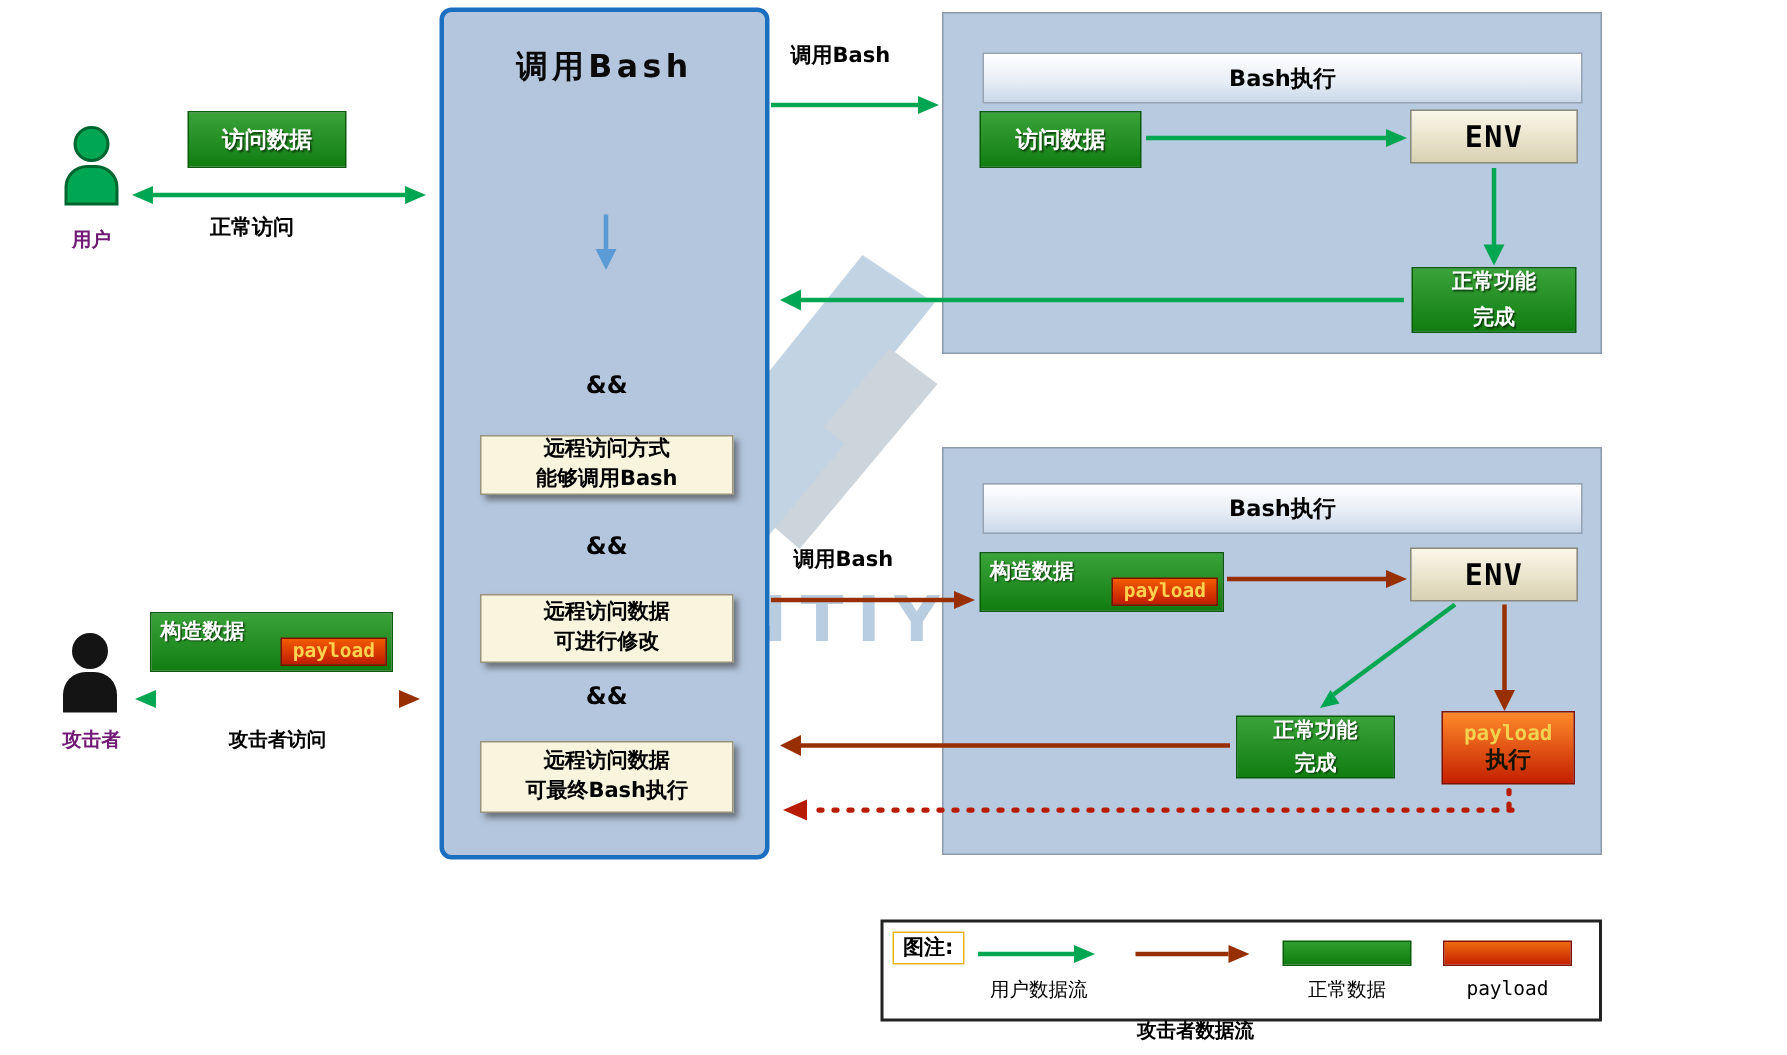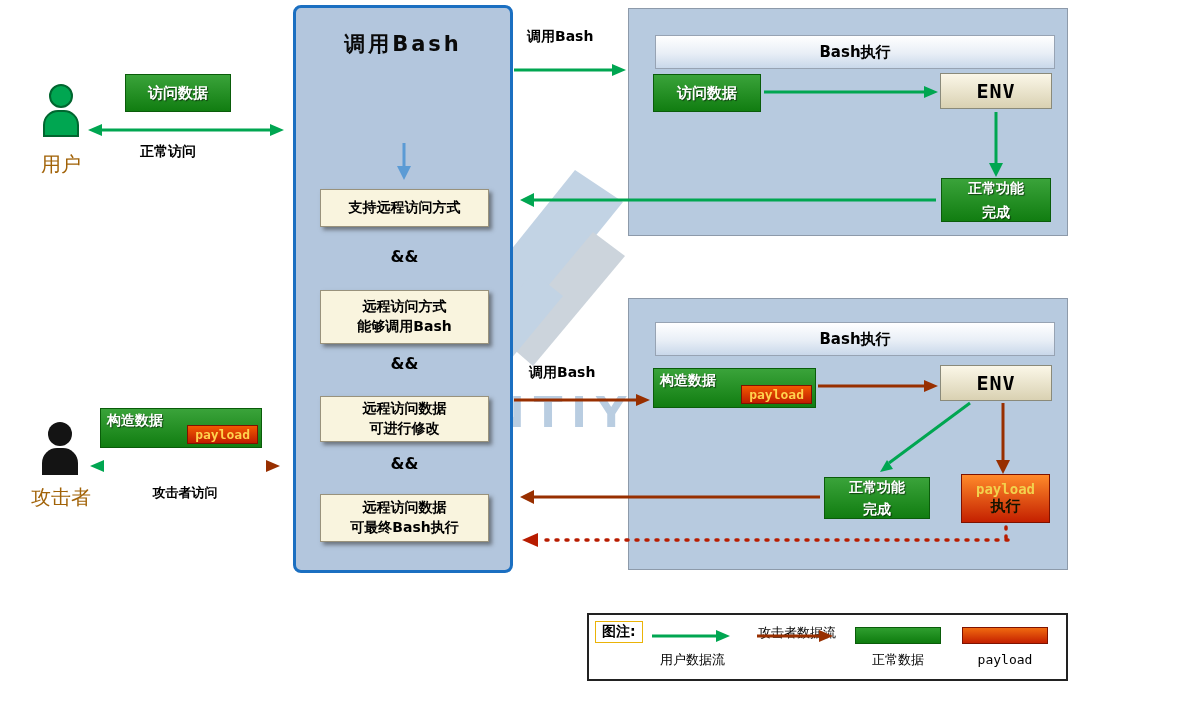--- a/index.html
+++ b/index.html
@@ -15,21 +15,21 @@
   #svc{position:absolute;left:293px;top:5px;width:220px;height:568px;
     background:#b3c6dd;border:3px solid #1b6fc1;border-radius:8px;z-index:1;box-sizing:border-box;}
   #svc-title{position:absolute;left:293px;top:30px;width:220px;text-align:center;
     font-size:21px;font-weight:bold;letter-spacing:3px;color:#0a0a0a;z-index:2;}
   #svc-sub{position:absolute;left:293px;top:118px;width:220px;text-align:center;
     font-size:13px;font-weight:bold;color:#1679c9;z-index:2;}
   .cond{position:absolute;left:320px;width:169px;background:#f9f4de;border:1px solid #99927c;
     box-shadow:3px 3px 4px rgba(50,50,50,.55);display:flex;flex-direction:column;align-items:center;
     justify-content:center;font-weight:bold;font-size:14px;color:#000;line-height:1.4;text-align:center;z-index:2;box-sizing:border-box;}
   #cond1{top:189px;height:38px;}
-  #cond2{top:290px;height:54px;}
+  #cond2{top:290px;height:40px;}
   #cond3{top:396px;height:46px;}
   #cond4{top:494px;height:48px;}
   .amp{position:absolute;left:320px;width:169px;text-align:center;font-weight:bold;
     font-size:16px;color:#000;z-index:2;}
   #amp1{top:247px;} #amp2{top:354px;} #amp3{top:454px;}
   
   .panel{position:absolute;background:#b7cadf;border:1px solid #8d9aaa;z-index:1;box-sizing:border-box;}
   #panel1{left:628px;top:8px;width:440px;height:228px;}
   #panel2{left:628px;top:298px;width:440px;height:272px;}
   .pheader{position:absolute;background:linear-gradient(180deg,#ffffff 0%,#e8eef6 55%,#c9d8ea 100%);
@@ -70,39 +70,39 @@
     font-weight:bold;font-size:14px;line-height:1.1;}
   #p2-payexec .l2{color:#141400;font-weight:bold;font-size:15px;line-height:1.2;}
   
   .person{position:absolute;z-index:2;width:44px;}
   .person .head{width:24px;height:24px;border-radius:50%;margin:0 auto;}
   .person .body{width:36px;height:27px;border-radius:15px 15px 0 0;margin:2px auto 0 auto;}
   .person.green .head,.person.green .body{background:#00a651;border:2px solid #00662f;box-sizing:border-box;}
   .person.black .head,.person.black .body{background:#141414;}
   #u-person{left:39px;top:84px;}
   #a-person{left:38px;top:422px;}
-  .actor-label{position:absolute;font-weight:normal;font-size:20px;color:#a16207;text-align:center;z-index:2;}
+  .actor-label{position:absolute;font-weight:bold;font-size:13px;color:#701a75;text-align:center;z-index:2;}
   #u-label{left:28px;top:151px;width:66px;}
   #a-label{left:22px;top:484px;width:78px;}
   
   .arrow-label{position:absolute;font-weight:bold;font-size:14px;color:#000;text-align:center;z-index:2;}
   #u-arrow-label{left:118px;top:143px;width:100px;}
   #a-arrow-label{left:126px;top:484px;width:118px;font-size:13px;}
   .call-label{position:absolute;font-weight:bold;font-size:14px;color:#000;z-index:2;}
   #call1-label{left:527px;top:28px;}
   #call2-label{left:529px;top:364px;}
   
   #caption{position:absolute;left:70px;top:630px;font-size:19px;font-weight:bold;color:#000;z-index:2;letter-spacing:0.5px;}
   #legend{position:absolute;left:587px;top:613px;width:481px;height:68px;background:#fff;
     border:2px solid #222;z-index:2;box-sizing:border-box;}
   #legend-title{position:absolute;left:595px;top:621px;border:1px solid #eab308;padding:1px 6px;
     font-weight:bold;font-size:14px;color:#000;z-index:3;}
   .legend-label{position:absolute;font-size:13px;color:#000;text-align:center;z-index:3;}
   #lg-lab1{left:645px;top:651px;width:95px;}
-  #lg-lab2{left:745px;top:624px;width:104px;}
+  #lg-lab2{left:745px;top:678px;width:104px;font-weight:bold;}
   #lg-lab3{left:863px;top:651px;width:70px;}
   #lg-lab4{left:966px;top:652px;width:78px;font-family:"DejaVu Sans Mono","Liberation Mono",monospace;}
   .lg-swatch{position:absolute;top:627px;width:86px;height:17px;z-index:3;box-sizing:border-box;}
   #lg-green{left:855px;background:linear-gradient(180deg,#2f9e2f,#0e7c0e);border:1px solid #0a5c0a;}
   #lg-orange{left:962px;background:linear-gradient(180deg,#f06a10,#c42000);border:1px solid #7e1200;}
   
   #overlay{position:absolute;left:0;top:0;width:1191px;height:703px;z-index:5;pointer-events:none;}
 </style>
 </head>
 <body>
@@ -112,23 +112,20 @@
   <svg id="wm" viewBox="0 0 270 320">
     <path d="M150,10 L198,42 L70,200 L28,162 Z" fill="#c2d3e4"></path>
     <path d="M168,72 L200,96 L108,206 L78,180 Z" fill="#ccd4dc"></path>
     <path d="M108,112 L138,136 L62,228 L34,204 Z" fill="#c2d3e4"></path>
   </svg>
   <div id="wm-text">ANTIY</div>
 
   <div id="svc"></div>
   <div id="svc-title">调用Bash</div>
 
-  <div id="cond1" class="cond">
-    <span>支持远程访问方式</span>
-  </div>
   <div id="amp1" class="amp">&amp;&amp;</div>
   <div id="cond2" class="cond">
     <span>远程访问方式</span>
     <span>能够调用Bash</span>
   </div>
   <div id="amp2" class="amp">&amp;&amp;</div>
   <div id="cond3" class="cond">
     <span>远程访问数据</span>
     <span>可进行修改</span>
   </div>

